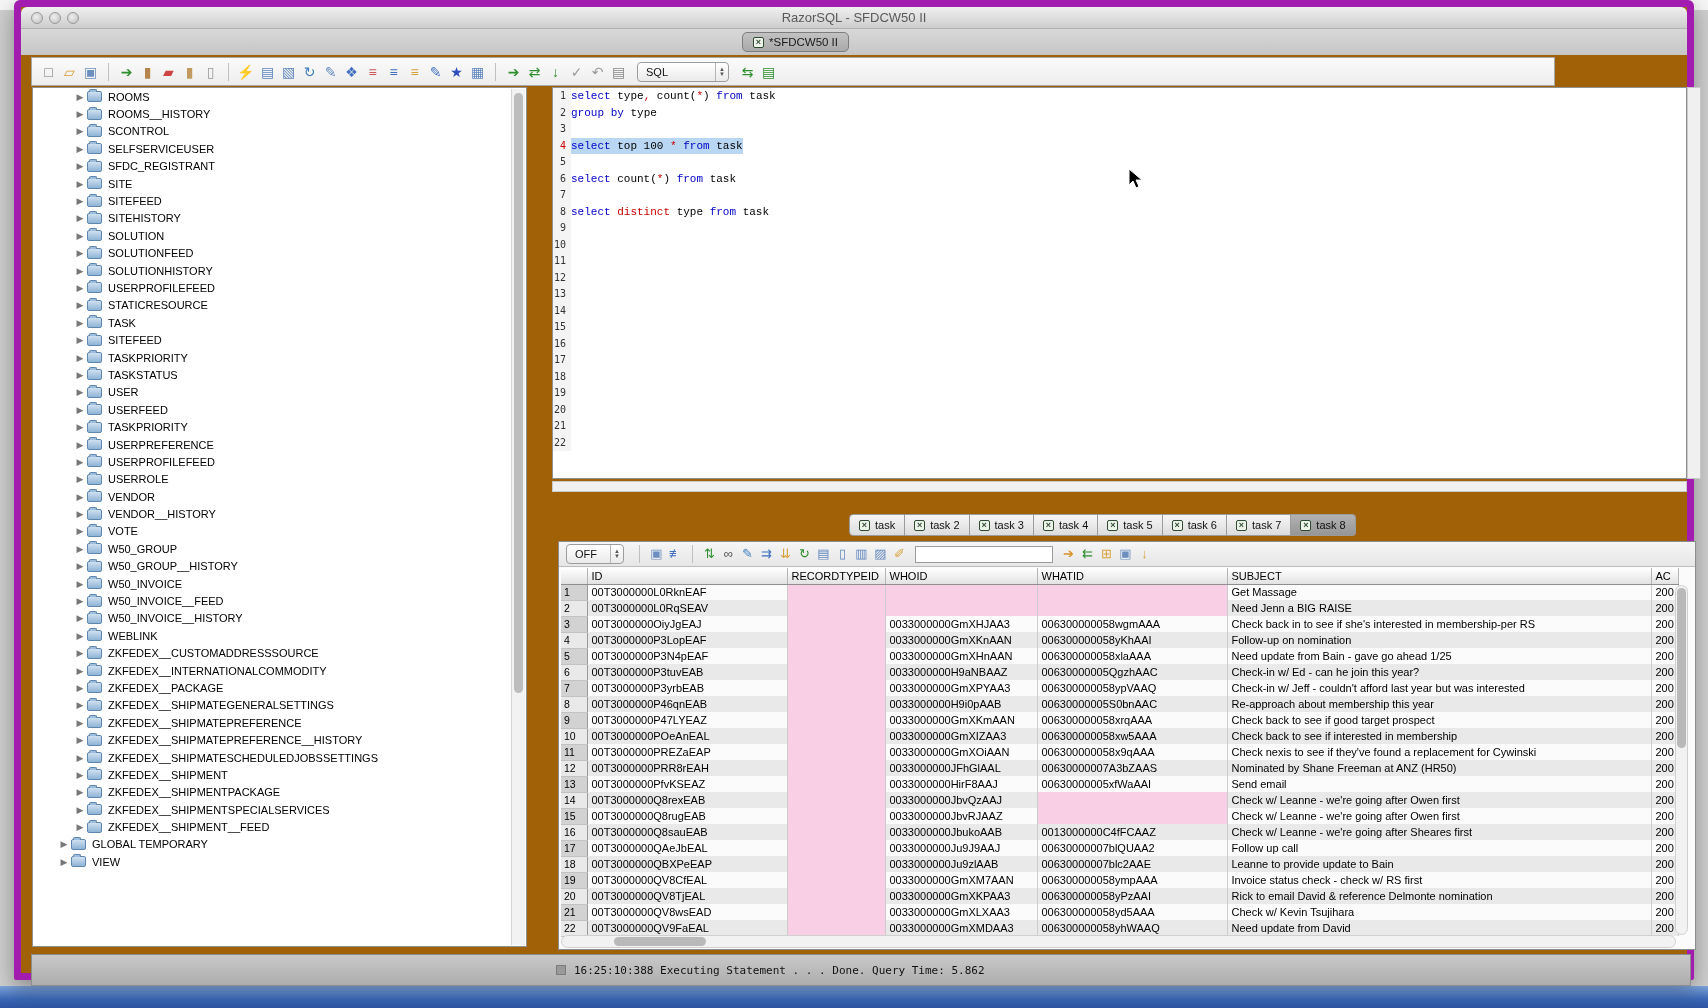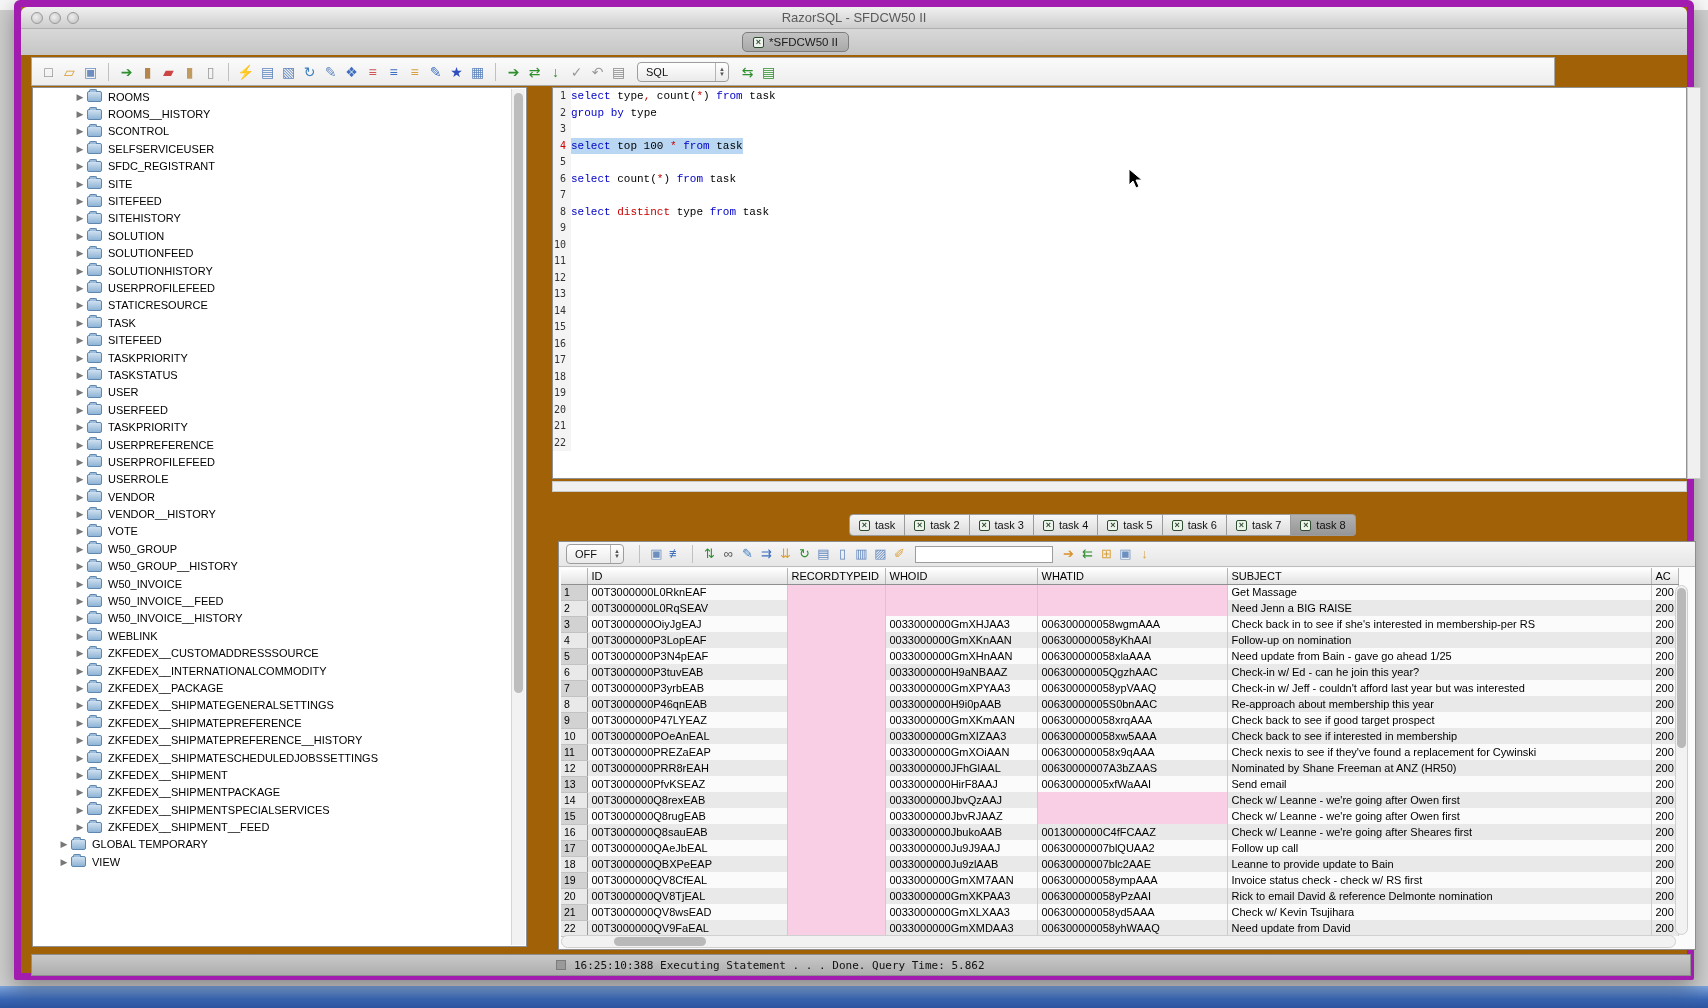--- a/index.html
+++ b/index.html
@@ -104,21 +104,21 @@
   .grid td.null-cell { background:#f9cfe6 !important; }
   .grid-vscroll { position:absolute; right:7px; top:43px; width:13px; height:350px;
                   background:#f2f2f2; border:1px solid #d0d0d0; border-radius:7px; }
   .grid-vthumb { position:absolute; left:1px; top:2px; width:9px; height:160px; background:#b9b9b9;
                  border-radius:5px; }
   .grid-hscroll { position:absolute; left:2px; top:393px; width:1115px; height:13px;
                   background:#f2f2f2; border:1px solid #d0d0d0; border-radius:7px; }
   .grid-hthumb { position:absolute; left:52px; top:1px; width:92px; height:9px; background:#b9b9b9;
                  border-radius:5px; }
   
-  .bot-status { position:absolute; left:10px; top:947px; width:1660px; height:22px;
+  .bot-status { position:absolute; left:10px; top:947px; width:1660px; height:32px;
                 background:linear-gradient(#c9c9c9,#adadad); border:1px solid #8d8d8d;
                 display:flex; align-items:center; font-family:"DejaVu Sans Mono", monospace;
                 font-size:11px; color:#111; }
   .stat-sq { width:10px; height:10px; background:#9a9a9a; border:1px solid #7b7b7b;
              margin:0 8px 0 524px; flex:none; }
   
   .cursor { position:absolute; left:1128px; top:168px; width:16px; height:22px; z-index:50; }
 </style>
 </head>
 <body>

